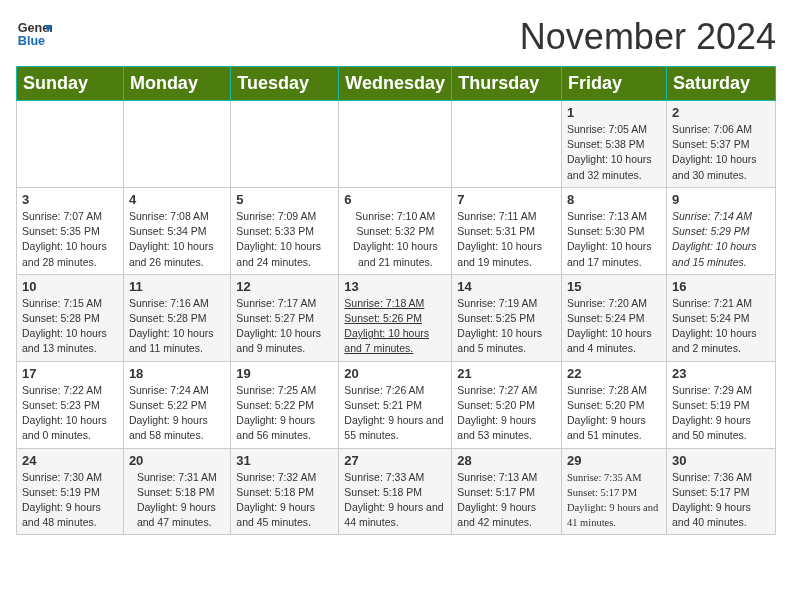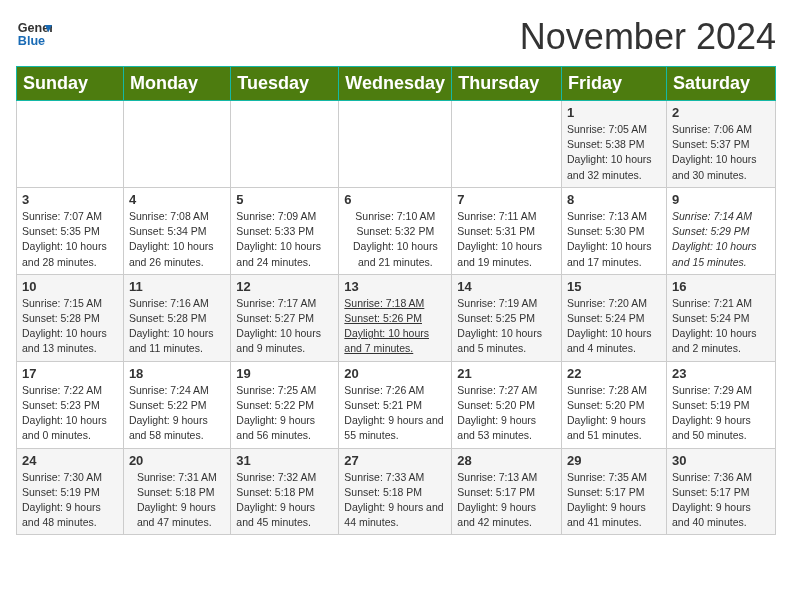--- a/index.html
+++ b/index.html
@@ -283,21 +283,21 @@
 Daylight: 9 hours and 44 minutes.</div>
         </td>
         <td>
           <div class="day-num">28</div>
           <div class="day-info" style="white-space: pre-line;">Sunrise: 7:13 AM
 Sunset: 5:17 PM
 Daylight: 9 hours and 42 minutes.</div>
         </td>
         <td>
           <div class="day-num">29</div>
-          <div class="day-info" style="white-space: pre-line;">Sunrise: 7:35 AM
+          <div class="day-info" style="white-space: pre-line; font-family: Liberation Serif, serif;">Sunrise: 7:35 AM
 Sunset: 5:17 PM
 Daylight: 9 hours and 41 minutes.</div>
         </td>
         <td>
           <div class="day-num">30</div>
           <div class="day-info" style="white-space: pre-line;">Sunrise: 7:36 AM
 Sunset: 5:17 PM
 Daylight: 9 hours and 40 minutes.</div>
         </td>
       </tr>

